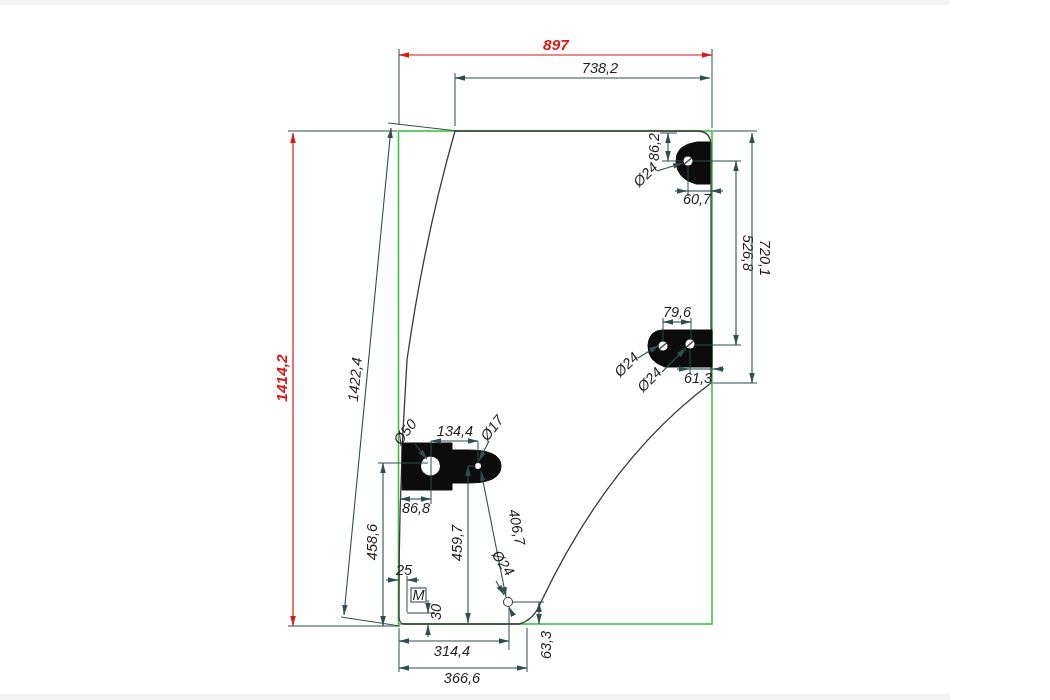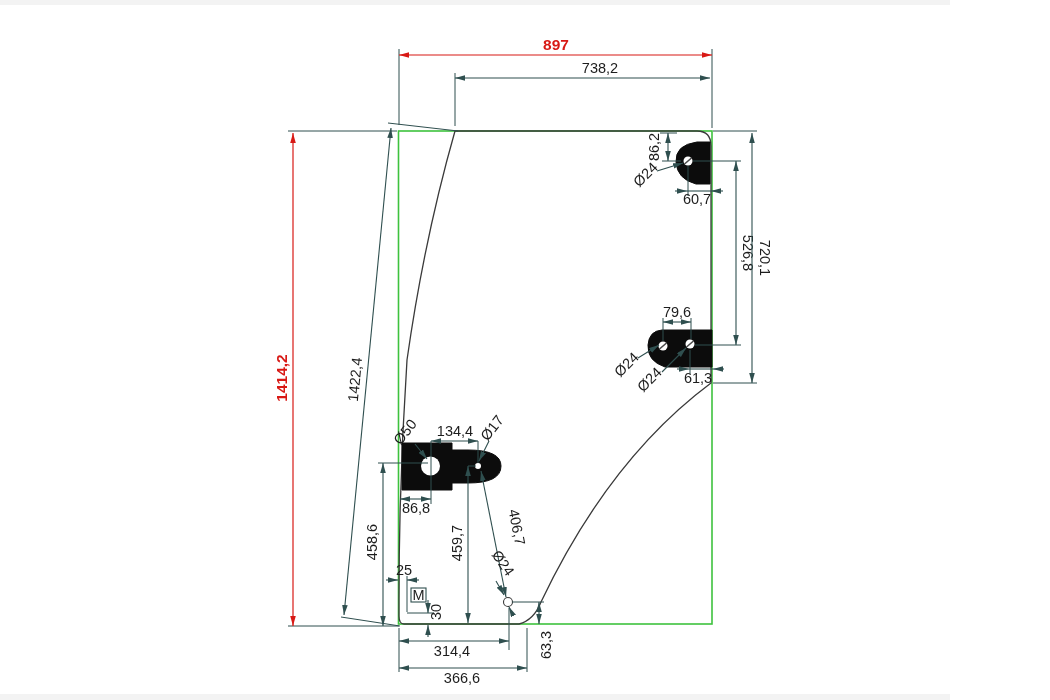--- a/index.html
+++ b/index.html
@@ -1,17 +1,17 @@
 <!DOCTYPE html>
 <html><head>
 <meta charset="utf-8">
 <style>
   html,body{margin:0;padding:0;background:#ffffff;}
   .stage{position:relative;width:950px;height:700px;background:#ffffff;overflow:hidden;
-         font-family:"Liberation Sans",sans-serif;}
+         font-family:"Liberation Sans",sans-serif;font-style:italic;}
   svg{position:absolute;left:0;top:0;}
   .ext{stroke:#2f4f4f;stroke-width:1;fill:none;}
   .dl{stroke:#2f4f4f;stroke-width:1.1;fill:none;}
   .dlr{stroke:#d81915;stroke-width:1.2;fill:none;}
   .gl{stroke:#3ec23e;stroke-width:1.6;fill:none;}
   .outline{stroke:#3a3a3a;stroke-width:1.3;fill:none;}
   .part{fill:#0c0c0c;stroke:#0c0c0c;stroke-width:1;}
   .hole{fill:#ffffff;stroke:none;}
   .slash{stroke:#4a4a4a;stroke-width:1.6;}
   .dimtxt{font-family:"Liberation Sans",sans-serif;font-size:14.5px;fill:#1d1d1d;}

